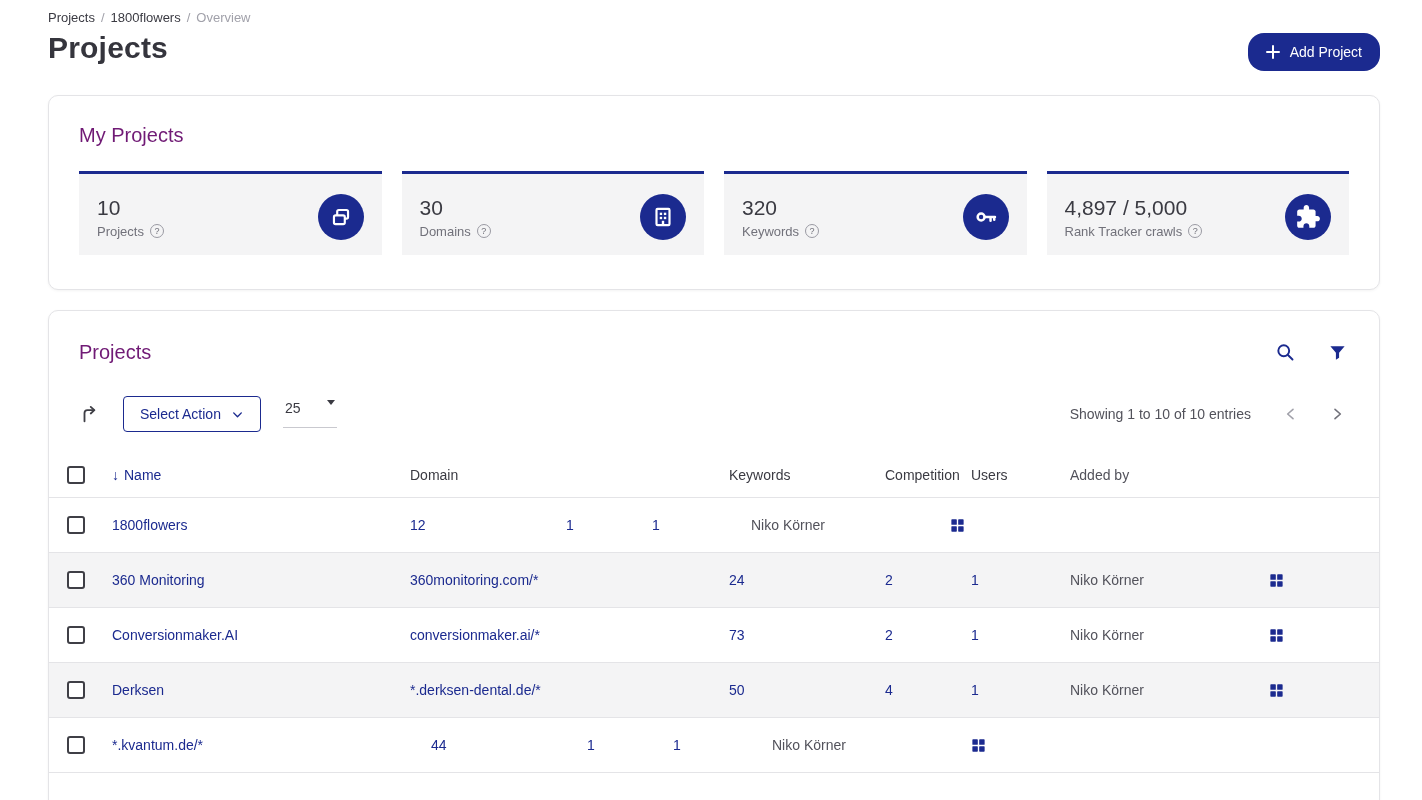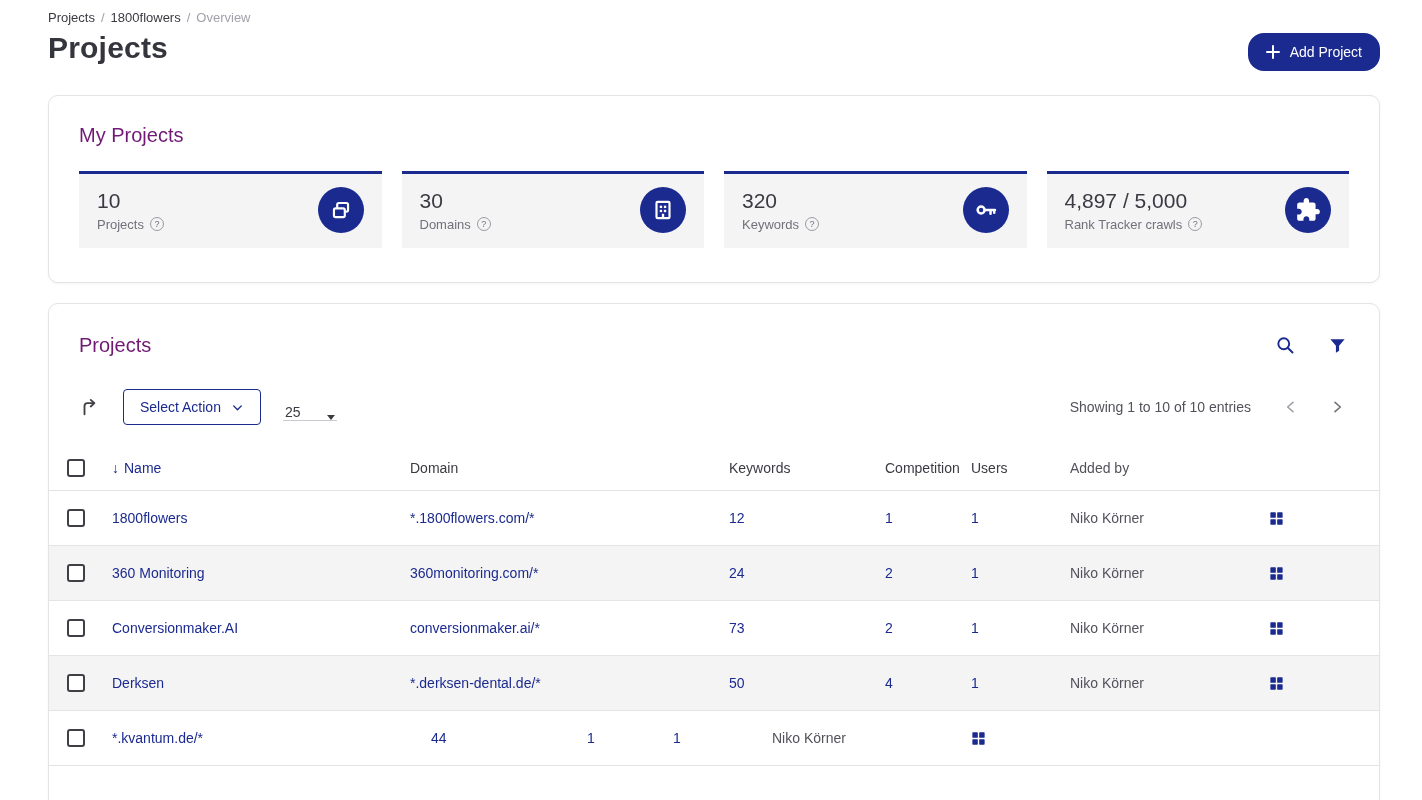--- a/index.html
+++ b/index.html
@@ -29,40 +29,40 @@
     font-family:inherit;cursor:pointer;margin-top:2px;}
 
   
   .card{background:#fff;border:1px solid var(--border);border-radius:10px;
     box-shadow:0 1px 3px rgba(0,0,0,.05);}
   .card-stats{margin-top:24px;padding:28px 30px 34px;}
   .card-title{font-size:20px;font-weight:400;color:#701a75;}
 
   .stats-row{display:flex;gap:20px;margin-top:24px;}
   .stat{flex:1;background:var(--row-alt);border-top:3px solid var(--accent);
-    padding:13px 18px 15px;display:flex;justify-content:space-between;align-items:center;}
+    padding:20px 18px 15px;display:flex;justify-content:space-between;align-items:center;}
   .stat-value{font-size:21px;color:#3a3a42;}
   .stat-label{font-size:13px;color:var(--text-gray);margin-top:4px;display:flex;align-items:center;gap:6px;}
   .help{display:inline-flex;width:14px;height:14px;border:1px solid #9a9aa3;border-radius:50%;
     font-size:9px;color:var(--text-gray);align-items:center;justify-content:center;cursor:pointer;flex:none;}
   .stat-icon{width:46px;height:46px;border-radius:50%;background:var(--accent);
     display:flex;align-items:center;justify-content:center;flex:none;}
 
   
   .card-table{margin-top:20px;padding:0;min-height:520px;}
   .table-head{display:flex;justify-content:space-between;align-items:center;padding:30px 32px 6px 30px;}
   .head-icons{display:flex;gap:32px;align-items:center;}
   .icon-btn{background:none;border:none;cursor:pointer;padding:0;display:flex;}
 
   .toolbar{display:flex;align-items:center;padding:26px 30px 20px;gap:22px;}
   .export-btn{background:none;border:none;cursor:pointer;display:flex;padding:0;}
   .select-action{display:flex;align-items:center;gap:10px;background:#fff;border:1px solid var(--accent);
     border-radius:4px;height:36px;padding:0 16px;color:var(--accent);font-size:14px;font-weight:500;
     font-family:inherit;cursor:pointer;}
-  .page-size{display:flex;align-items:flex-end;justify-content:space-between;width:54px;height:28px;
+  .page-size{display:flex;align-items:flex-start;justify-content:space-between;width:54px;height:28px;
     border-bottom:1px solid #c9c9cf;font-size:14px;color:#3a3a42;cursor:pointer;padding:0 2px;}
   .page-size .tri{width:0;height:0;border-left:4px solid transparent;border-right:4px solid transparent;
     border-top:5px solid #3a3a42;}
   .toolbar-spacer{flex:1;}
   .showing{font-size:14px;color:var(--text-mid);}
   .pager{display:flex;gap:30px;margin-left:10px;margin-right:4px;}
 
   
   .thead,.trow{display:flex;align-items:center;padding-left:18px;font-size:14px;}
   .thead{height:46px;border-bottom:1px solid var(--border);color:#3a3a42;}
@@ -249,21 +249,20 @@
       <div class="col-users">Users</div>
       <div class="col-added">Added by</div>
       <div class="col-actions"></div>
     </div>
 
     <div class="trow">
       <div class="col-check">
           <div class="checkbox"></div>
         </div>
       <a class="cell col-name">1800flowers</a>
-      <a class="cell col-domain">*.1800flowers.com/*</a>
       <a class="cell col-kw">12</a>
       <a class="cell col-comp">1</a>
       <a class="cell col-users">1</a>
       <div class="col-added">Niko Körner</div>
       <div class="col-actions">
         <button class="icon-btn">
           <svg width="15" height="15" viewBox="0 0 22 22">
               <g fill="#1b2a8f">
                 <rect x="2" y="2" width="8" height="8" rx="1"></rect>
                 <rect x="12" y="2" width="8" height="8" rx="1"></rect>

